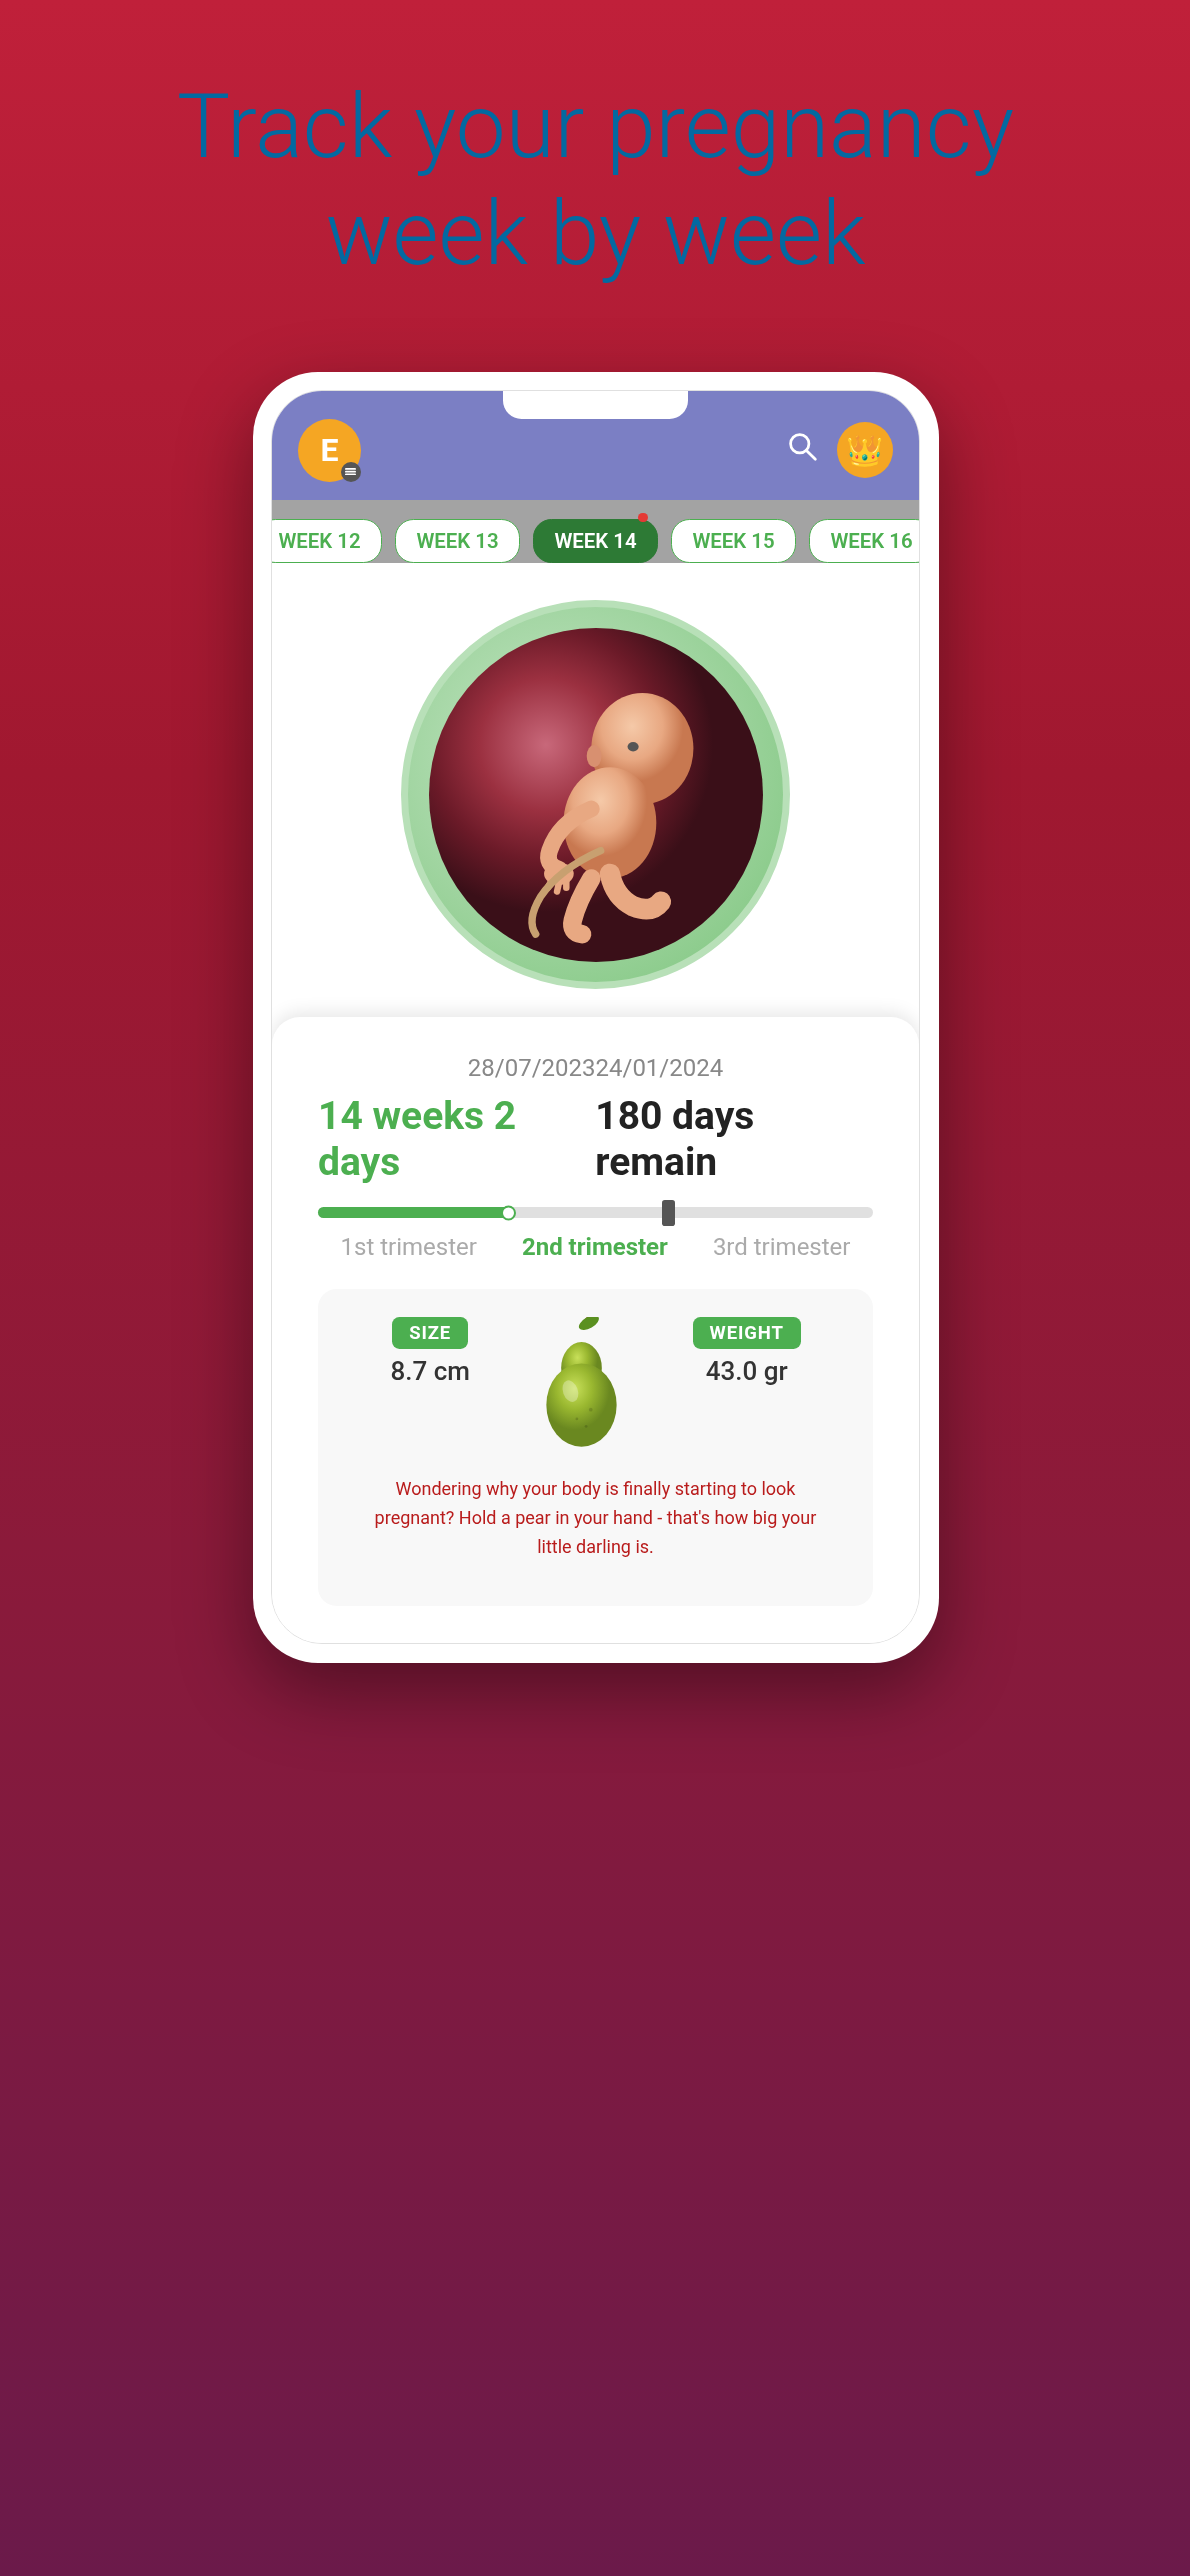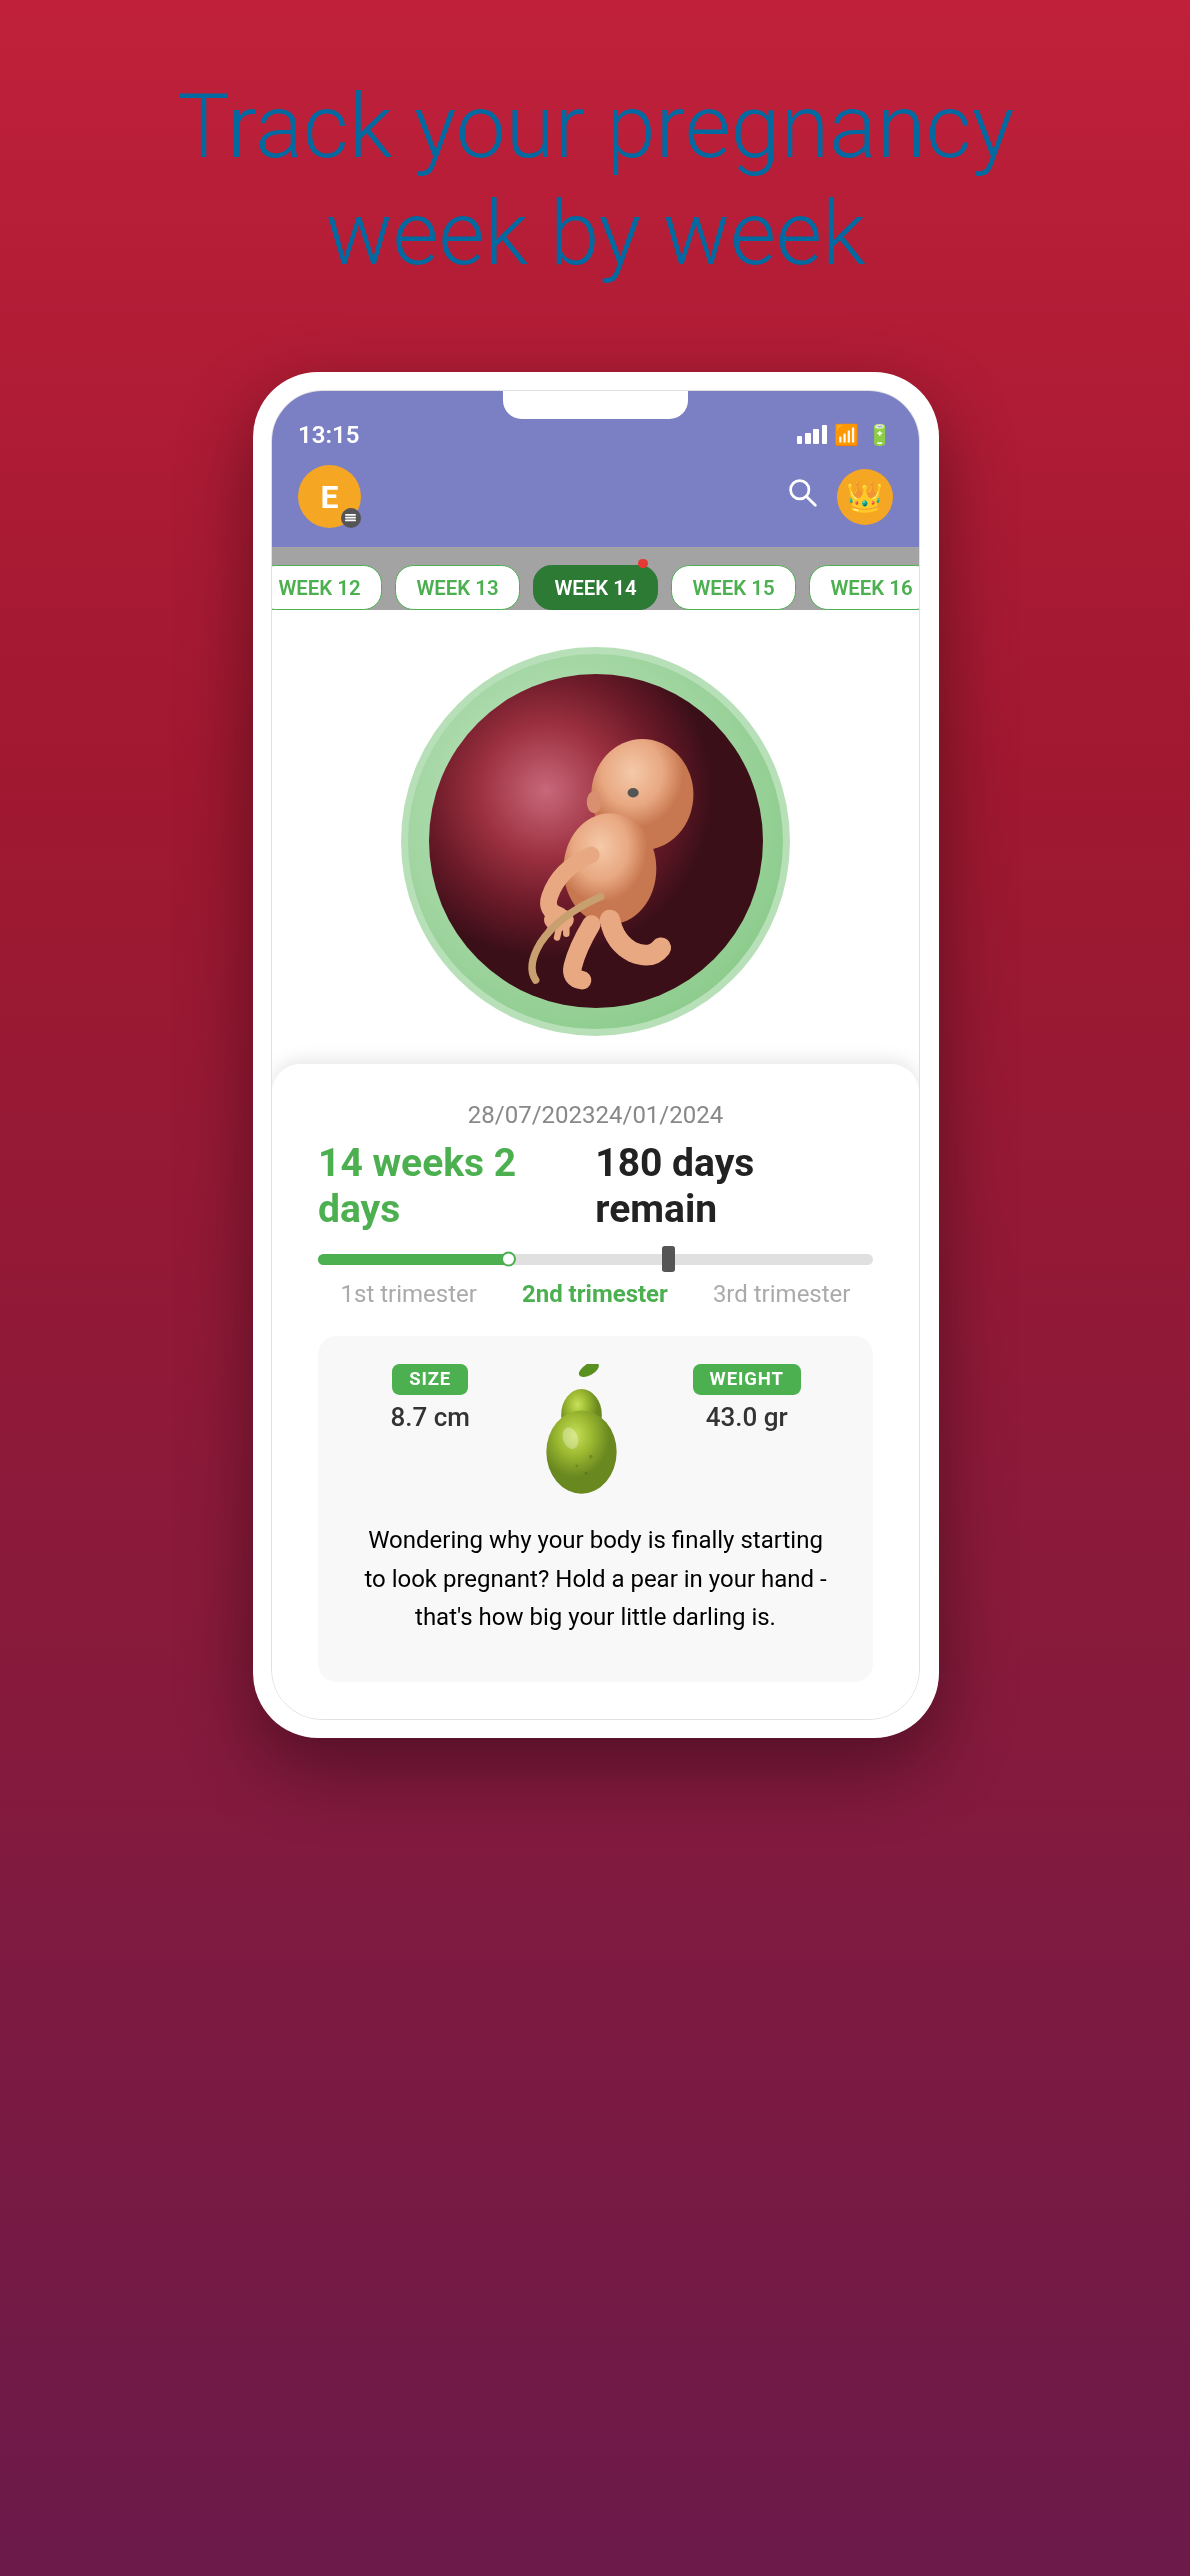--- a/index.html
+++ b/index.html
@@ -325,22 +325,22 @@
 
     .pear-name {
       font-size: 33px;
       font-weight: 700;
       color: #222;
       margin-top: 9.3px;
       margin-bottom: 18.5px;
     }
 
     .pear-description {
-      font-size: 24px;
-      color: #000000;
+      font-size: 18px;
+      color: #b91c1c;
       line-height: 1.6;
       max-width: 464px;
       margin: 8px auto;
     }
 
     
     .notch-area {
       background: #7b7fc4;
       height: 18.5px;
       display: flex;
@@ -372,33 +372,20 @@
 <div class="hero-title">Track your pregnancy week by week</div>
 
 <div class="phone-container">
   <div class="phone">
     <div class="phone-inner">
 
       <div class="notch-area">
         <div class="notch"></div>
       </div>
 
-      <div class="status-bar">
-        <span>13:15</span>
-        <div class="status-icons">
-          <div class="signal-bars">
-            <div class="bar" style="height:7.4px;"></div>
-            <div class="bar" style="height:11px;"></div>
-            <div class="bar" style="height:15px;"></div>
-            <div class="bar" style="height:18.5px;"></div>
-          </div>
-          <span class="wifi-icon">📶</span>
-          <span class="battery-icon">🔋</span>
-        </div>
-      </div>
 
       <div class="app-header">
         <div class="avatar">
           <span>E</span>
           <div class="avatar-badge">
             <svg width="11" height="7.4" viewBox="0 0 12 8" fill="white">
               <rect y="0" width="12" height="2" rx="1"></rect>
               <rect y="3" width="12" height="2" rx="1"></rect>
               <rect y="6" width="12" height="2" rx="1"></rect>
             </svg>

